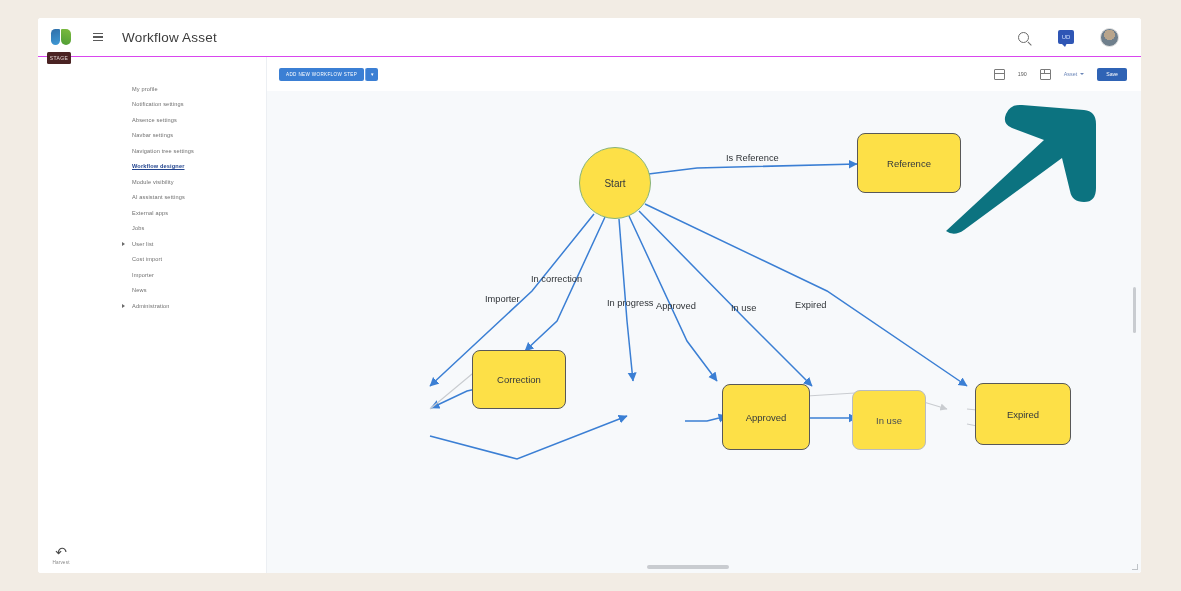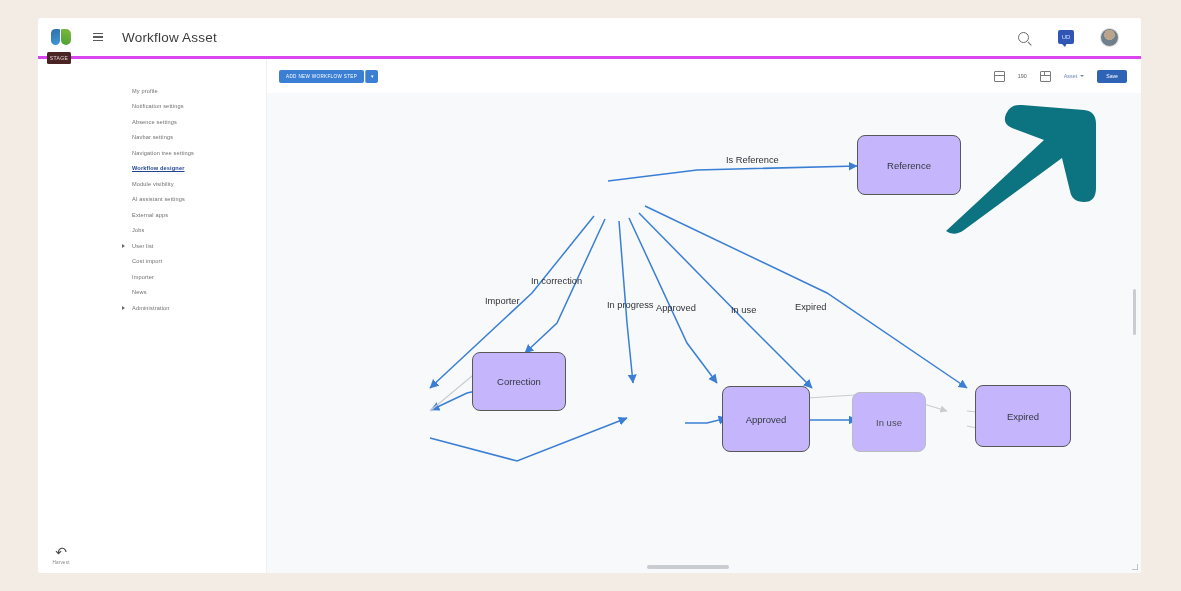--- a/index.html
+++ b/index.html
@@ -13,21 +13,21 @@
   
   .app{
     position:absolute;left:38px;top:18px;width:1103px;height:555px;
     background:#ffffff;border-radius:3px;overflow:hidden;
     display:flex;flex-direction:column;
   }
 
   
   .topbar{
     position:relative;height:38px;flex:0 0 38px;background:#ffffff;
-    display:flex;align-items:center;border-bottom:3px solid #d946ef;
+    display:flex;align-items:center;border-bottom:1px solid #d946ef;
   }
   .logo-cell{width:46px;height:38px;display:flex;align-items:center;justify-content:center;}
   .logo{position:relative;width:21px;height:16px;}
   .leaf-l{position:absolute;left:0;top:0;width:9px;height:16px;
     background:linear-gradient(160deg,#2f6ea8,#3f9ad6);
     border-radius:9px 2px 9px 9px;}
   .leaf-r{position:absolute;left:10px;top:0;width:10px;height:16px;
     background:linear-gradient(200deg,#7dbb3e,#4f9d36);
     border-radius:2px 9px 9px 9px;}
   .hamburger{width:24px;height:38px;display:flex;flex-direction:column;
@@ -108,21 +108,21 @@
     background:#2f63b5;color:#fff;border:none;border-radius:2px;height:13px;
     padding:0 9px;font-size:5.2px;cursor:pointer;display:flex;align-items:center;
     font-family:"Liberation Sans",sans-serif;
   }
 
   
   .canvas{flex:1;position:relative;background:#f7f9fb;overflow:hidden;}
   .canvas svg{position:absolute;left:0;top:0;}
 
   .node{
-    position:absolute;background:#c4b5fd;border:1.4px solid #585858;border-radius:8px;
+    position:absolute;background:#fde047;border:1.4px solid #585858;border-radius:8px;
     display:flex;align-items:center;justify-content:center;
     font-size:9.5px;color:#33383d;box-sizing:border-box;cursor:pointer;
   }
   .node.light{border-color:#b9bcc0;color:#4a4f54;}
   .node.start{
     border-radius:50%;border:1.4px solid #86b37a;font-size:10px;color:#33383d;
   }
 
   .edge-label{
     position:absolute;font-size:9.3px;color:#2f3337;white-space:nowrap;
@@ -298,20 +298,21 @@
             </g>
 
             <g stroke="#c9ccd0" stroke-width="1.2" fill="none" marker-end="url(#ag)">
               <path d="M163,318 L205,283 L244,262"></path>
               <path d="M540,305 L620,300 L680,318"></path>
               <path d="M700,318 L740,322 L752,325"></path>
               <path d="M700,333 L735,340 L752,338"></path>
             </g>
           </svg>
 
+          <div class="node start" style="left:312px;top:56px;width:72px;height:72px;">Start</div>
 
           <div class="node" style="left:590px;top:42px;width:104px;height:60px;">Reference</div>
 
 
           <div class="node" style="left:205px;top:259px;width:94px;height:59px;">Correction</div>
 
 
           <div class="node" style="left:455px;top:293px;width:88px;height:66px;">Approved</div>
 
           <div class="node light" style="left:585px;top:299px;width:74px;height:60px;">In use</div>

